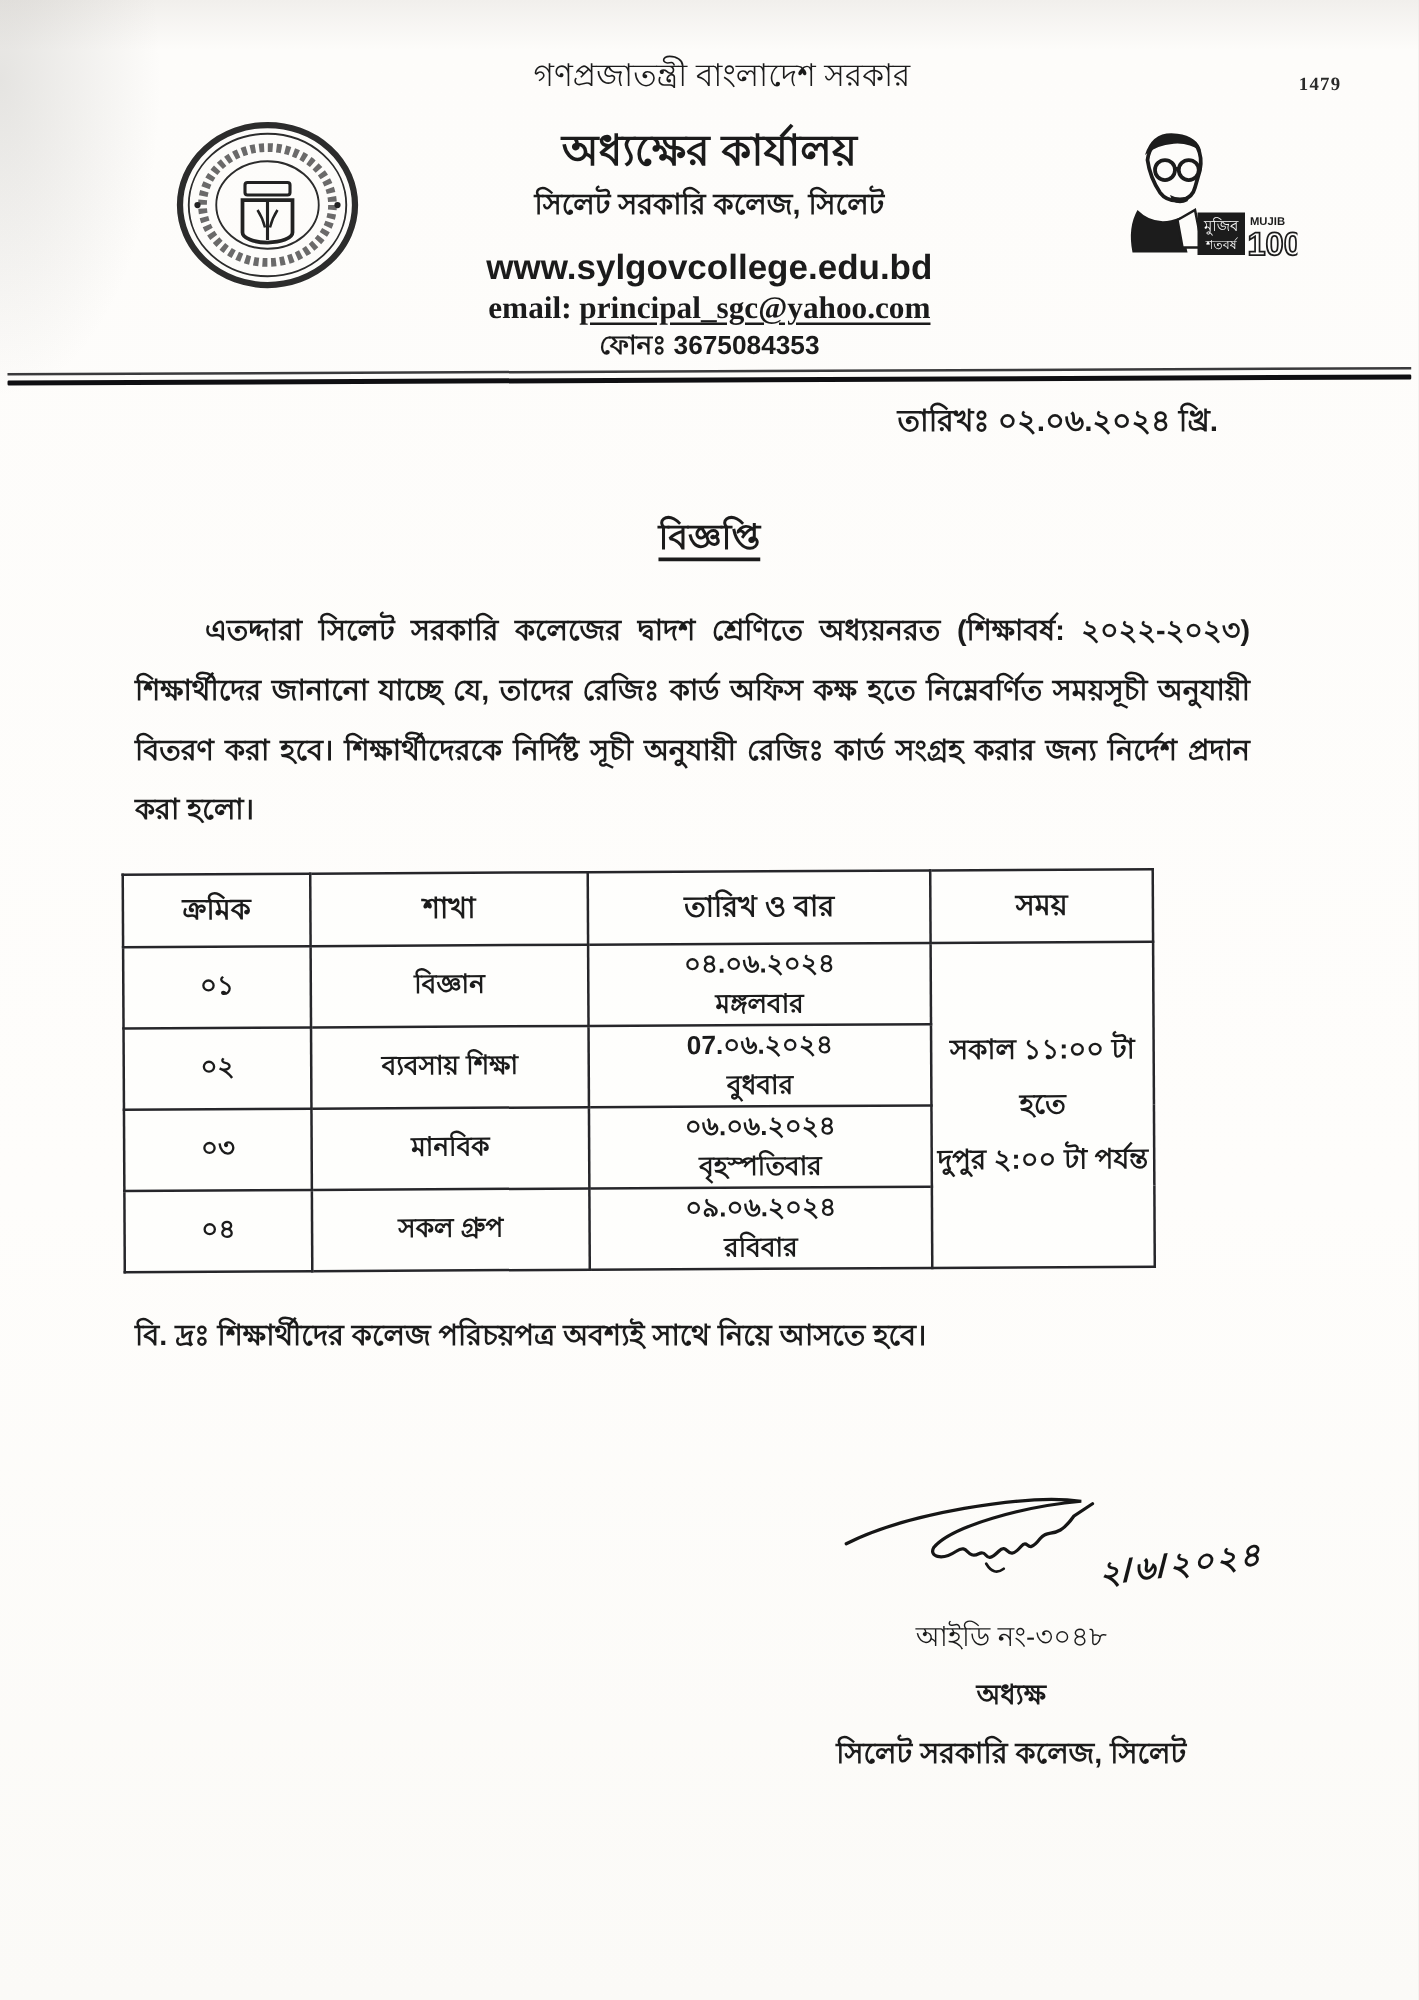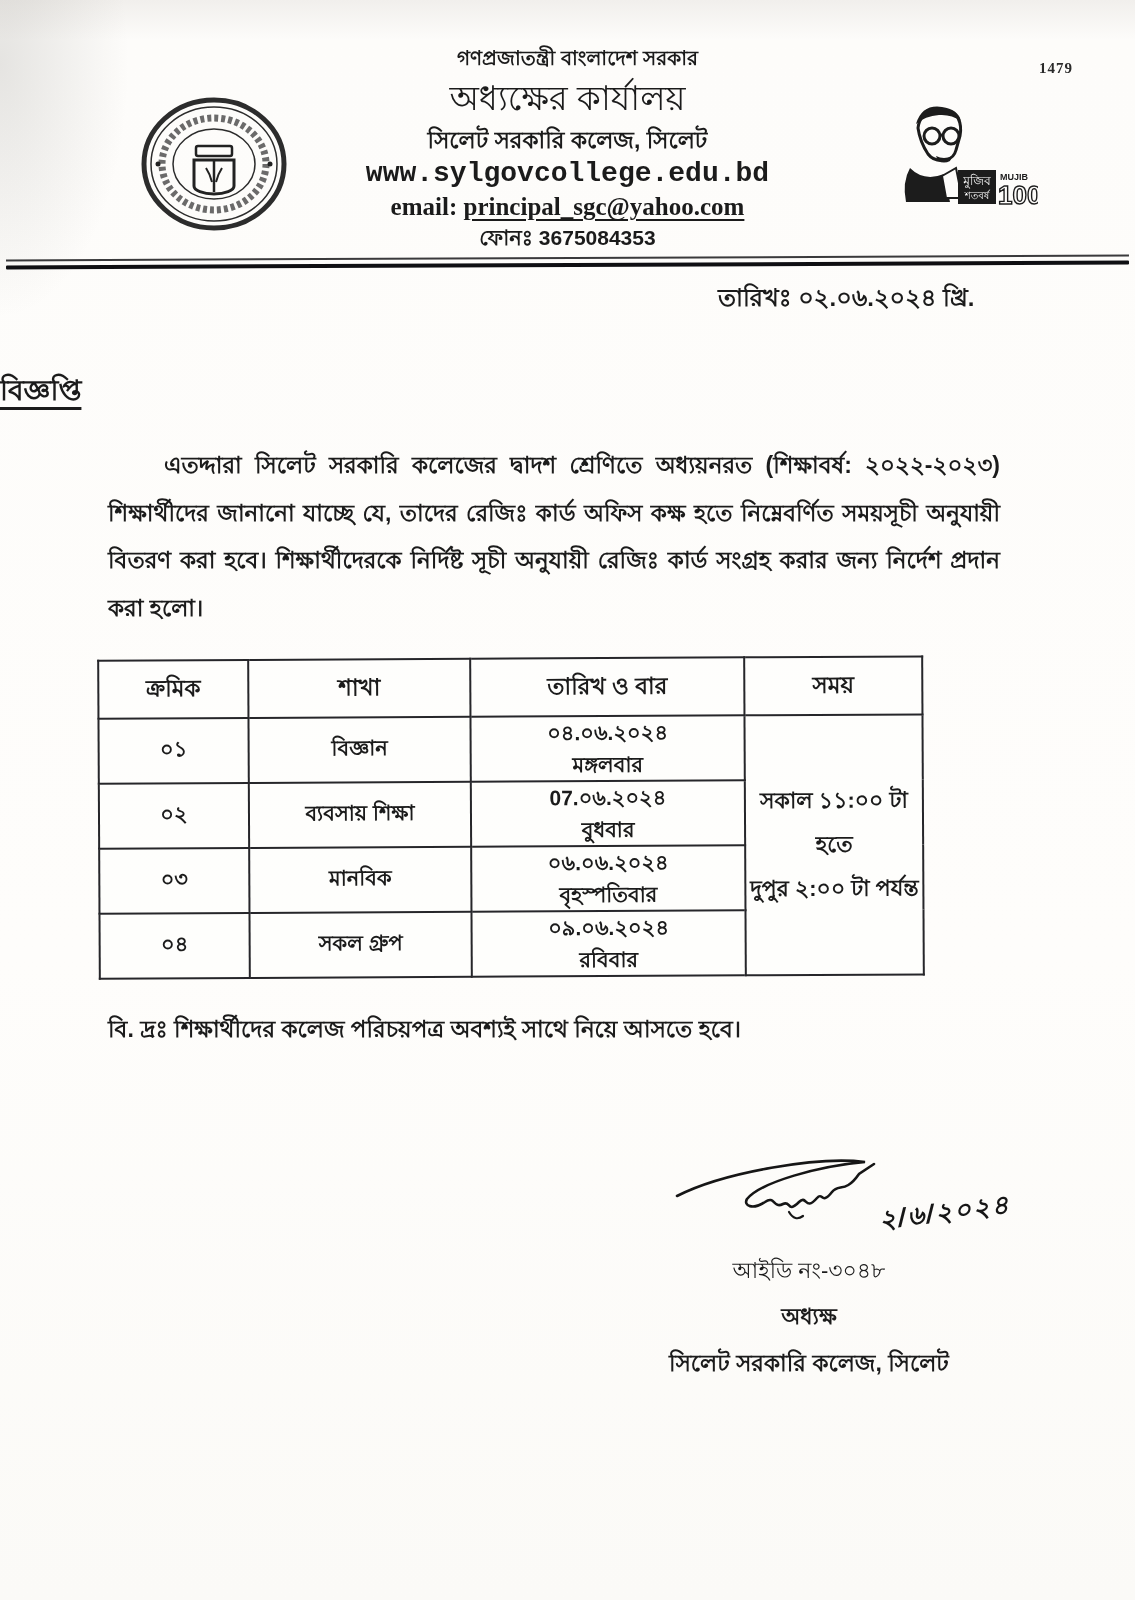--- a/index.html
+++ b/index.html
@@ -18,42 +18,42 @@
     background:radial-gradient(ellipse at 0% 20%, rgba(120,118,112,.18), rgba(120,118,112,0) 70%);
     pointer-events:none;
   }
   .doc-number {
     position:absolute; top:60px; right:62px;
     font-family:"Liberation Serif", serif;
     font-size:15px; font-weight:700; letter-spacing:1px; color:#2a2a2a;
   }
   
   .letterhead { padding-top:46px; text-align:center; line-height:1.25; }
-  .lh-govt    { font-size:20px; font-weight:700;padding-left:20px; }
-  .lh-office  { font-size:34px; font-weight:400; margin-top:6px; }
+  .lh-govt    { font-size:25px; font-weight:400;padding-left:20px; }
+  .lh-office  { font-size:34px; font-weight:700; margin-top:23px; }
   .lh-college { font-size:23px; font-weight:700; margin-top:6px; }
-  .lh-site    { font-family:Liberation Mono, monospace; font-size:28px; font-weight:700; margin-top:2px; }
+  .lh-site    { font-family:Liberation Sans, sans-serif; font-size:28px; font-weight:700; margin-top:18px; }
   .lh-email   { font-family:"Liberation Serif", serif; font-size:25px; font-weight:700; margin-top:0px; }
   .lh-email .addr { text-decoration:underline; text-decoration-thickness:2px; text-underline-offset:4px; }
   .lh-phone   { font-size:21px; font-weight:700; margin-top:2px; }
   .seal {
     position:absolute; left:138px; top:96px; width:152px; height:136px;
   }
   .mujib { position:absolute; left:880px; top:98px; width:158px; height:126px; }
   
   .rule-wrap { margin-top:6px; transform:rotate(-0.25deg); }
   .rule-thin  { height:2px; background:#18181a; width:99%; margin:0 auto; opacity:.85; }
   .rule-thick { height:4px; background:#0f0f12; width:99%; margin:4px auto 0 auto; border-radius:1px; }
   .date-line {
     margin-top:12px; margin-left:718px;
     font-size:24px; font-weight:700; white-space:nowrap;
   }
   
   .notice-title {
-    margin-top:50px; 
+    margin-top:50px; text-align:center;
     font-size:28px; font-weight:700;
     text-decoration:underline; text-decoration-thickness:2.5px; text-underline-offset:7px;
   }
   .body-par {
     margin:26px 135px 0 108px;
     font-size:23px; font-weight:600; line-height:2.08;
     text-align:justify; text-indent:56px;
   }
   
   .sched { margin:24px 0 0 98px; transform:rotate(-0.3deg); }

